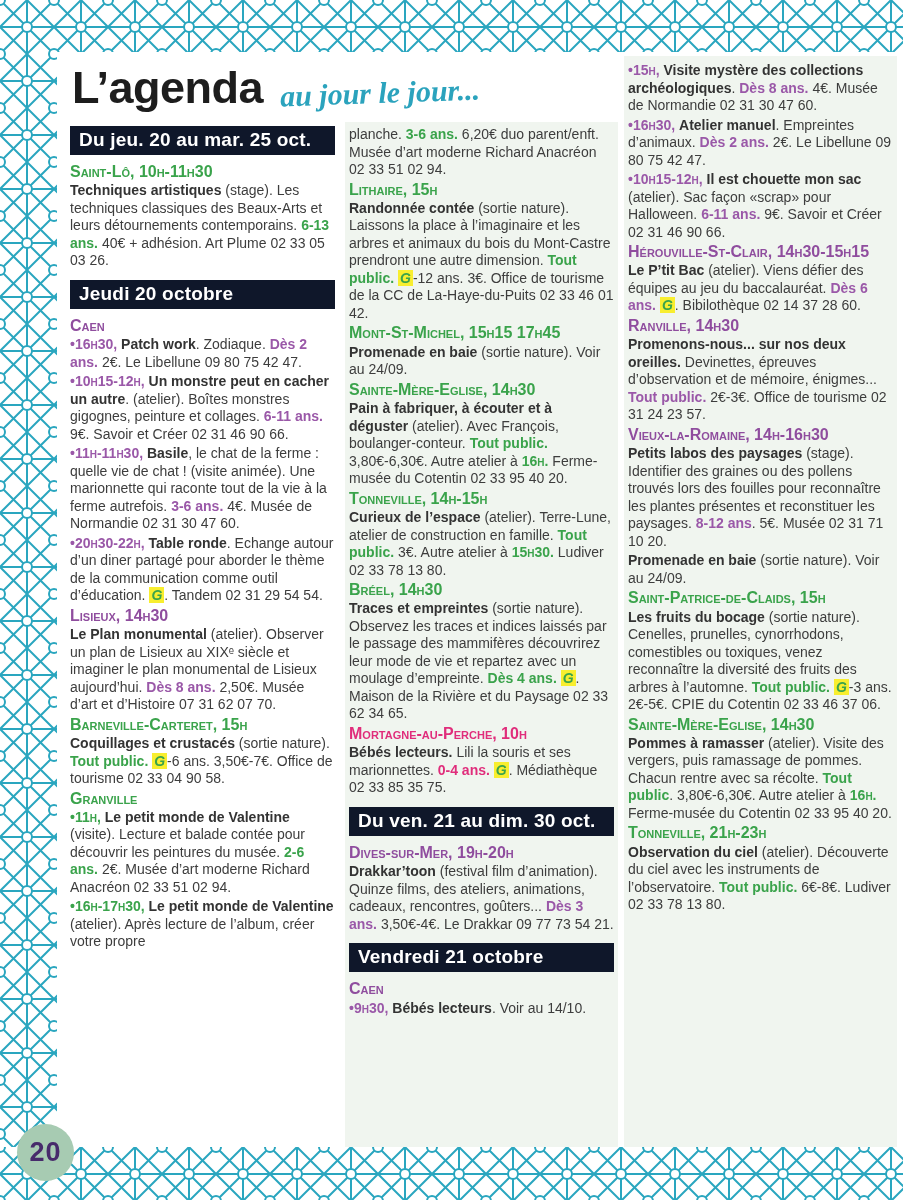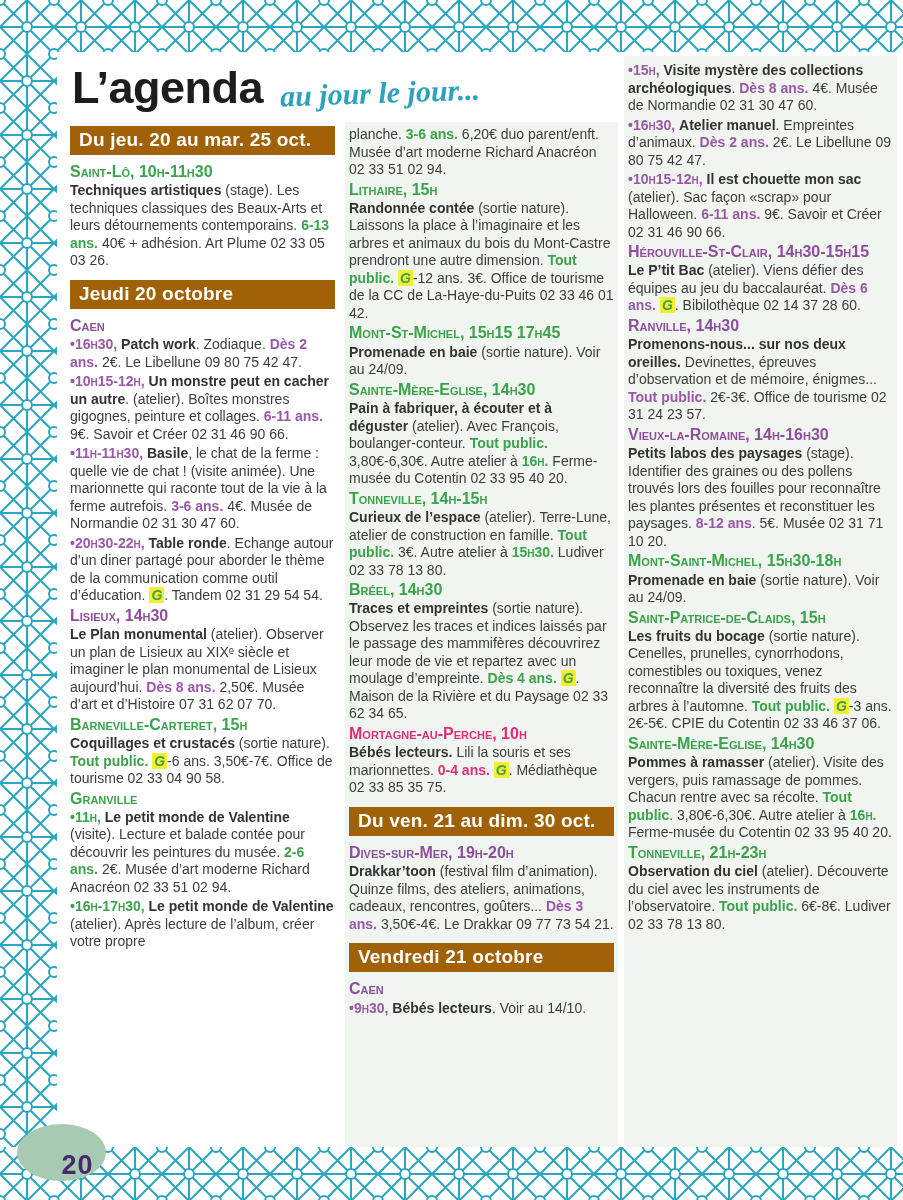--- a/index.html
+++ b/index.html
@@ -14,41 +14,41 @@
   .grid{display:grid;grid-template-columns:1fr 1fr 1fr;grid-template-rows:auto 1fr;
         column-gap:14px;height:100%;}
   #header{grid-column:1/3;grid-row:1;padding:2px 0 12px 2px;white-space:nowrap;}
   .title-main{font-size:45px;font-weight:bold;color:#1d1d1d;letter-spacing:-0.5px;}
   .title-script{font-family:"Liberation Serif",serif;font-style:italic;font-weight:bold;
         color:#2ba3bd;font-size:30px;margin-left:12px;display:inline-block;transform:rotate(-2deg);}
   .col{min-width:0;}
   .col1{grid-area:2/1;}
   .col2{grid-area:2/2;background:#f0f5ef;box-shadow:0 0 0 4px #f0f5ef;}
   .col3{grid-column:3;grid-row:1/3;background:#f0f5ef;box-shadow:0 0 0 4px #f0f5ef;}
-  .band{background:#a16207;color:#fff;font-weight:bold;font-size:19px;
+  .band{background:#0f172a;color:#fff;font-weight:bold;font-size:19px;
         padding:3px 4px 4px 9px;margin:10px 0 8px 0;letter-spacing:0.2px;white-space:nowrap;}
   .col .band:first-child{margin-top:0;}
   .col3 .event:first-child{margin-top:2px;}
   .event{}
   .band + .event{}
   .loc{font-variant:small-caps;font-weight:bold;font-size:16px;line-height:1.15;margin-bottom:1px;}
   .loc-green{color:#3aa34b;}
   .loc-purple{color:#8f4d9e;}
   .loc-magenta{color:#e02d7b;}
   .para{margin:0 0 2px 0;font-size:14px;line-height:1.25;color:#3d3d3d;}
   .seg-n{color:#3d3d3d;}
   .seg-b{color:#333;font-weight:bold;}
   .seg-g{color:#3aa34b;font-weight:bold;}
   .seg-p{color:#9a58a8;font-weight:bold;}
   .seg-m{color:#e02d7b;font-weight:bold;}
   .seg-sc{font-variant:small-caps;}
   .seg-badge{background:#f8ee2f;color:#3aa34b;font-weight:bold;font-style:italic;padding:0 2px;}
   #page-circle{position:absolute;left:17px;top:1124px;width:57px;height:57px;border-radius:50%;
-        background:#a7cbb2;z-index:3;display:flex;align-items:flex-end;justify-content:center;
-        color:#472b6b;font-weight:bold;font-size:27px;letter-spacing:1px;padding-left:32px;}
+        background:#a7cbb2;z-index:3;display:flex;align-items:center;justify-content:center;
+        color:#472b6b;font-weight:bold;font-size:27px;letter-spacing:1px;}
 </style>
 </head>
 <body>
 
 <div id="page">
 
   <div class="border-strip" id="border-top">
     <svg width="903" height="52" xmlns="http://www.w3.org/2000/svg">
       <defs>
         <pattern id="pat-t" width="54" height="54" patternUnits="userSpaceOnUse">
@@ -192,21 +192,20 @@
           </div>
           <div class="event">
             <div class="loc loc-purple">Ranville, 14h30</div>
             <p class="para"><span class="seg-b">Promenons-nous... sur nos deux oreilles.</span><span class="seg-n"> Devinettes, épreuves d’observation et de mémoire, énigmes... </span><span class="seg-p">Tout public.</span><span class="seg-n"> 2€-3€. Office de tourisme 02 31 24 23 57.</span></p>
           </div>
           <div class="event">
             <div class="loc loc-purple">Vieux-la-Romaine, 14h-16h30</div>
             <p class="para"><span class="seg-b">Petits labos des paysages</span><span class="seg-n"> (stage). Identifier des graines ou des pollens trouvés lors des fouilles pour reconnaître les plantes présentes et reconstituer les paysages. </span><span class="seg-p">8-12 ans</span><span class="seg-n">. 5€. Musée 02 31 71 10 20.</span></p>
           </div>
           <div class="event">
-            <div class="loc loc-green">Mont-Saint-Michel, 15h30-18h</div>
             <p class="para"><span class="seg-b">Promenade en baie</span><span class="seg-n"> (sortie nature). Voir au 24/09.</span></p>
           </div>
           <div class="event">
             <div class="loc loc-green">Saint-Patrice-de-Claids, 15h</div>
             <p class="para"><span class="seg-b">Les fruits du bocage</span><span class="seg-n"> (sortie nature). Cenelles, prunelles, cynorrhodons, comestibles ou toxiques, venez reconnaître la diversité des fruits des arbres à l’automne. </span><span class="seg-g">Tout public.</span><span class="seg-n"> </span><span class="seg-badge">G</span><span class="seg-n">-3 ans. 2€-5€. CPIE du Cotentin 02 33 46 37 06.</span></p>
           </div>
           <div class="event">
             <div class="loc loc-green">Sainte-Mère-Eglise, 14h30</div>
             <p class="para"><span class="seg-b">Pommes à ramasser</span><span class="seg-n"> (atelier). Visite des vergers, puis ramassage de pommes. Chacun rentre avec sa récolte. </span><span class="seg-g">Tout public</span><span class="seg-n">. 3,80€-6,30€. Autre atelier à </span><span class="seg-g seg-sc">16h.</span><span class="seg-n"> Ferme-musée du Cotentin 02 33 95 40 20.</span></p>
           </div>

